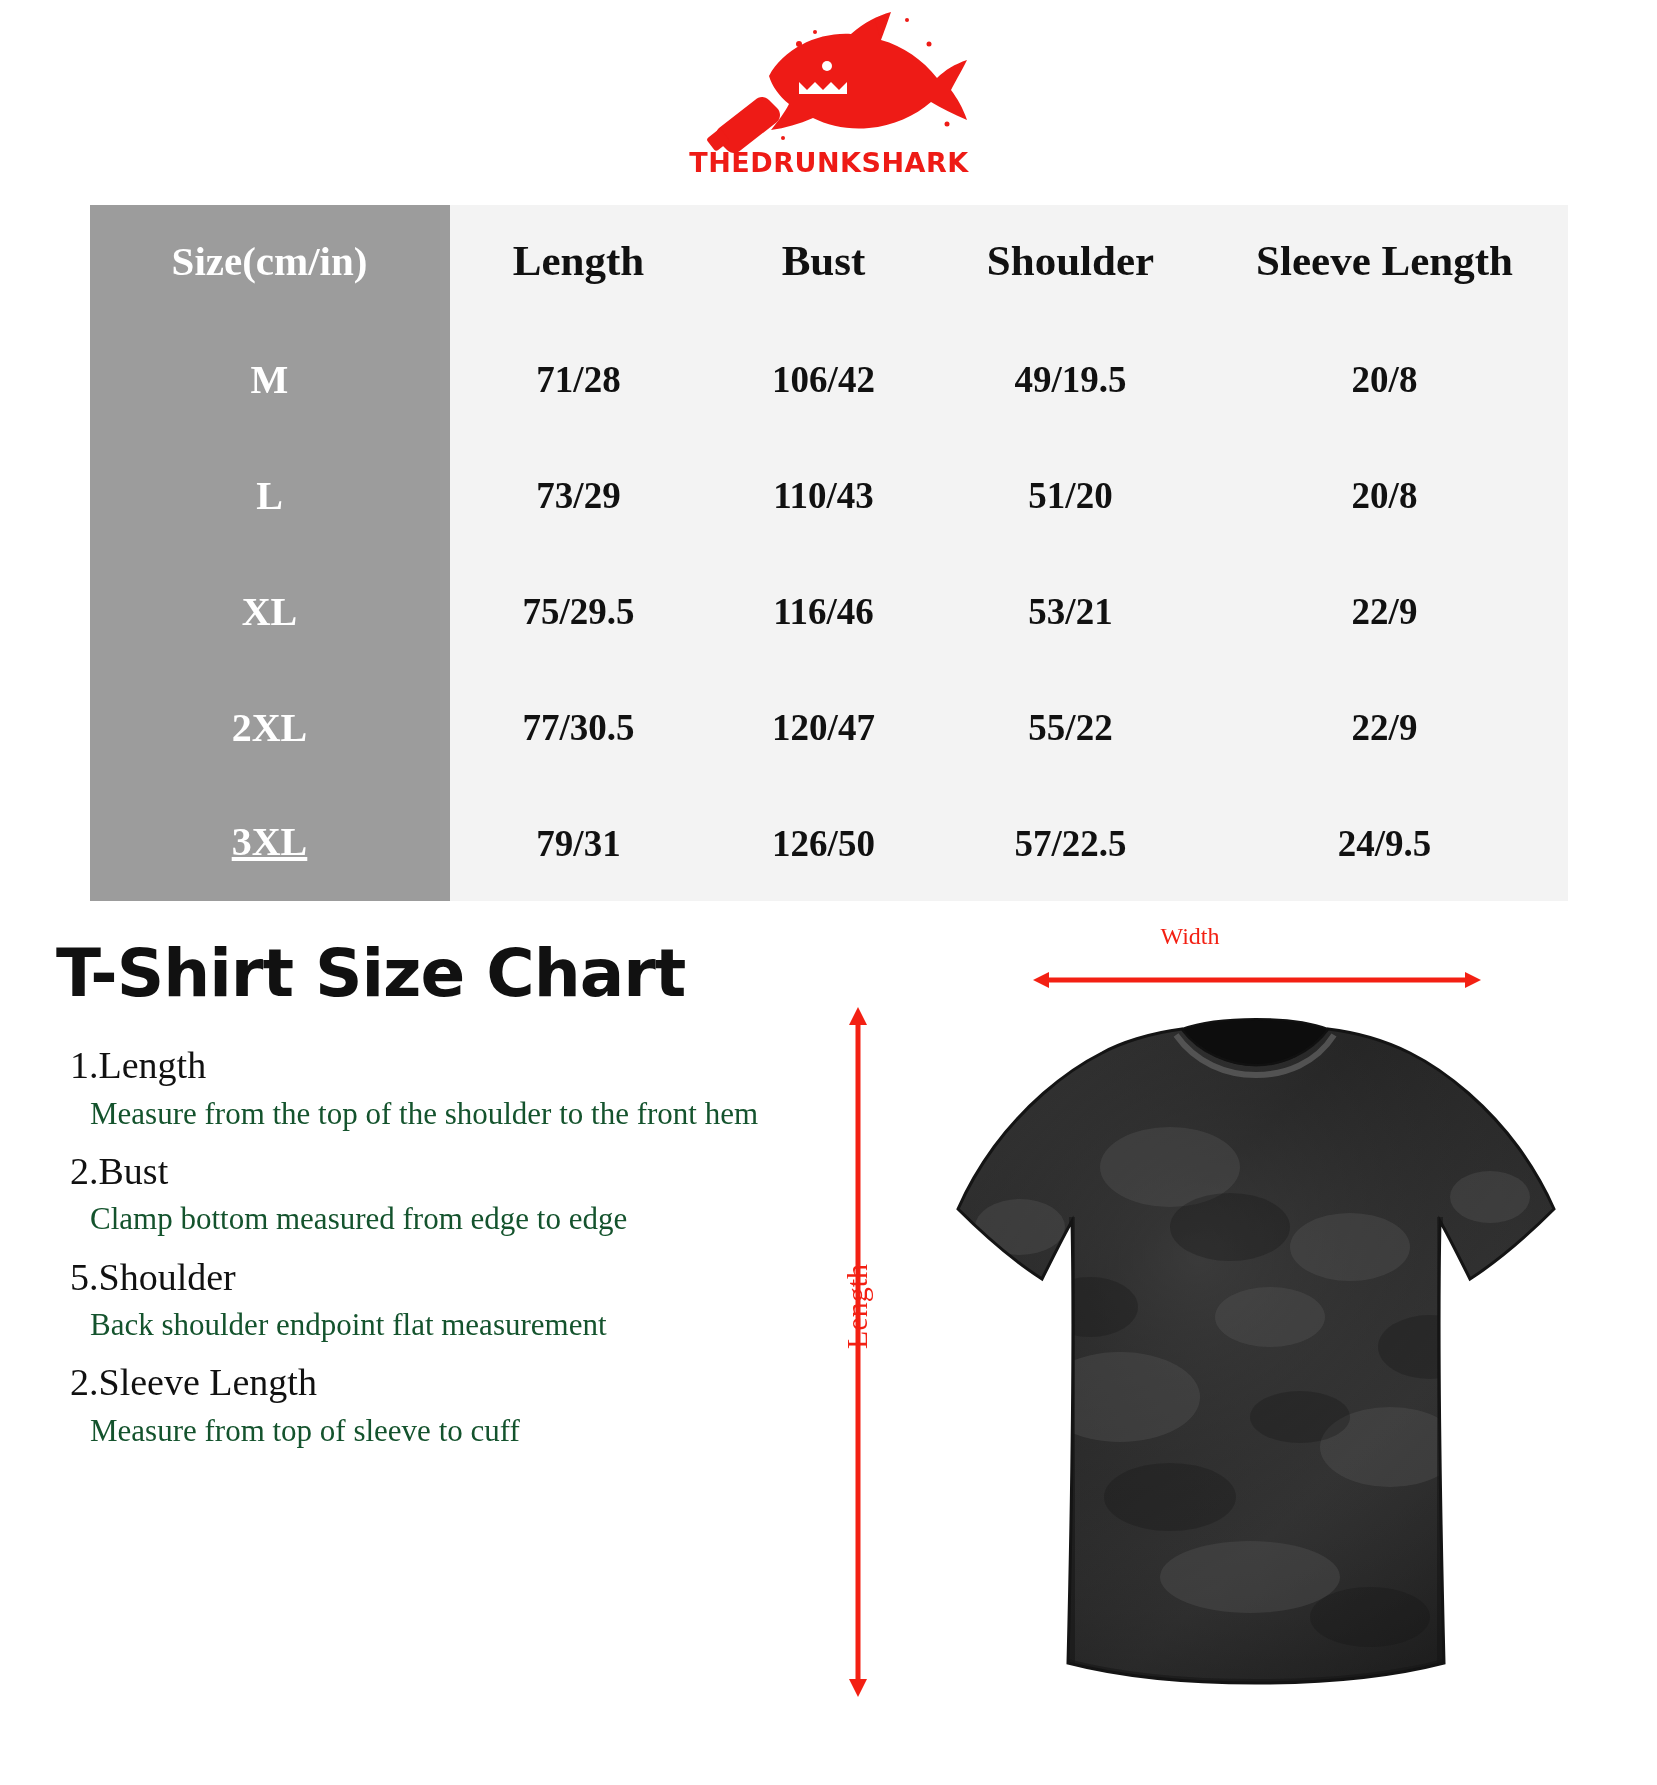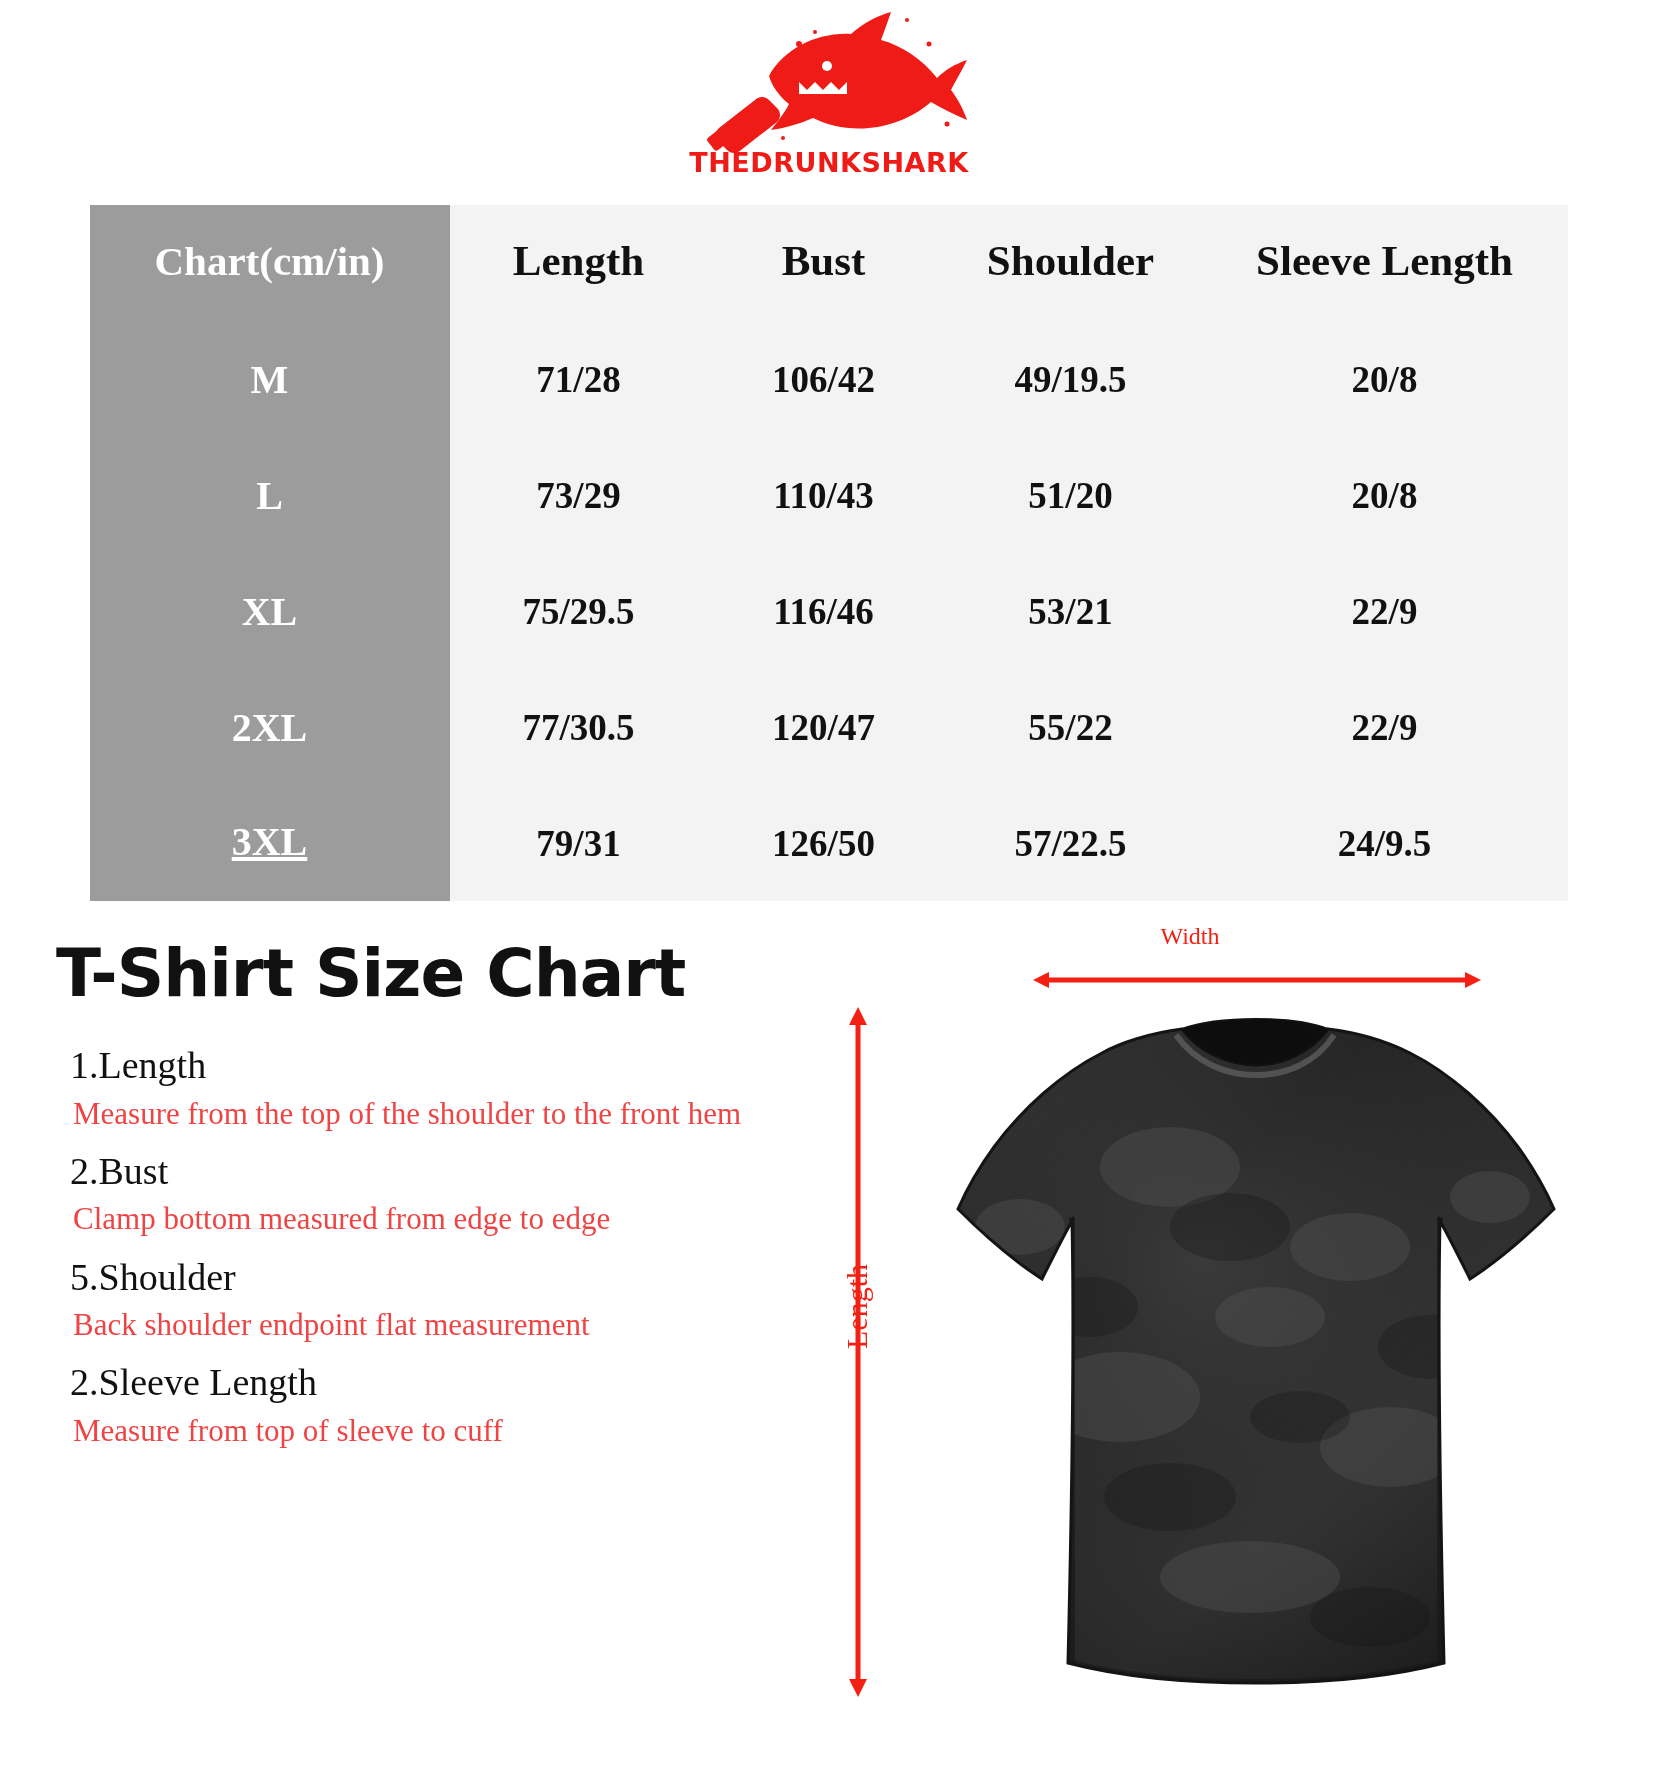--- a/index.html
+++ b/index.html
@@ -102,22 +102,22 @@
   }
   .item { margin-bottom: 14px; }
   .item-head {
     font-size: 38px;
     color: #111;
     margin-left: 22px;
     line-height: 1.25;
   }
   .item-desc {
     font-size: 31px;
-    color: #ef4444;
-    margin-left: 25px;
+    color: #14532d;
+    margin-left: 42px;
     line-height: 1.3;
     margin-top: 4px;
     max-width: 680px;
   }
 
   
   .right-col {
     position: absolute;
     left: 820px;
     top: -12px;
@@ -201,21 +201,21 @@
   <table class="size-table">
     <colgroup>
       <col class="c0">
         <col class="c1">
         <col class="c2">
         <col class="c3">
         <col class="c4">
     </colgroup>
     <thead>
       <tr>
-        <th class="size-col">Chart(cm/in)</th>
+        <th class="size-col">Size(cm/in)</th>
         <th>Length</th>
         <th>Bust</th>
         <th>Shoulder</th>
         <th>Sleeve Length</th>
       </tr>
     </thead>
     <tbody>
       <tr>
         <td class="size-col">M</td>
         <td>71/28</td>

